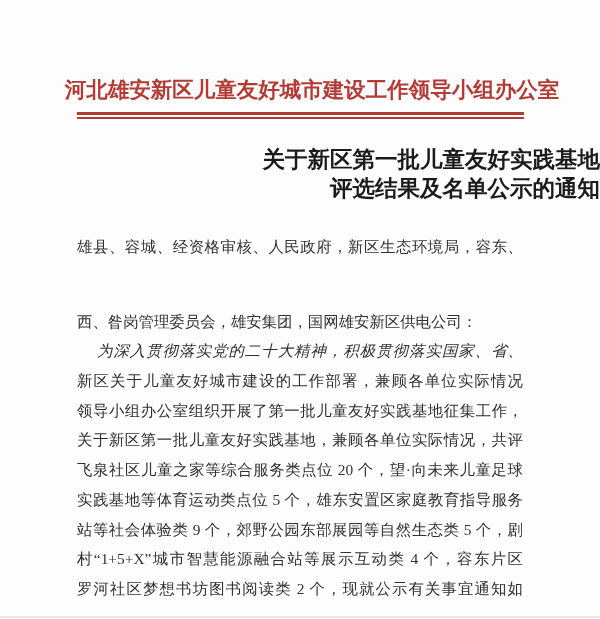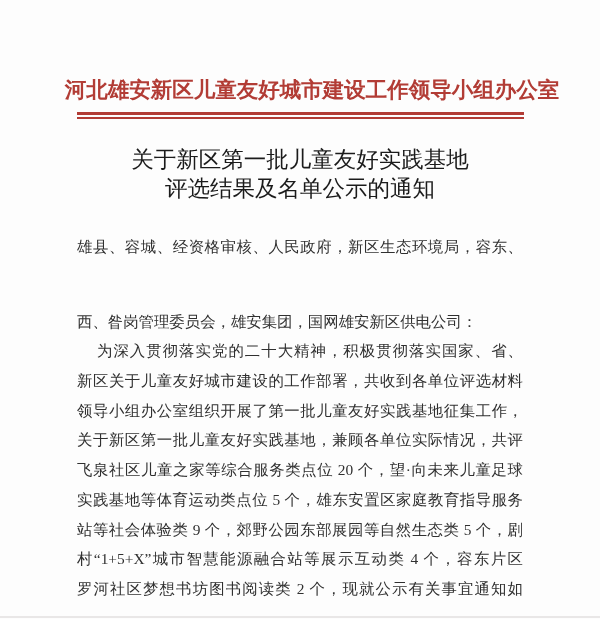--- a/index.html
+++ b/index.html
@@ -32,24 +32,24 @@
     height: 2px;
     border-top: 3px solid #b23c35;
     border-bottom: 2px solid #b23c35;
     box-sizing: content-box;
   }
   .doc-title {
     position: absolute;
     top: 146px;
     left: 0;
     width: 600px;
-    text-align: center;
+    text-align: right;
     font-size: 22.5px;
     line-height: 28.5px;
-    font-weight: normal;
+    font-weight: bold;
     color: #1b1b1b;
   }
   .doc-body {
     position: absolute;
     top: 232px;
     left: 77px;
     width: 446px;
     font-size: 15.4px;
     color: #303030;
   }
@@ -59,20 +59,21 @@
     text-align: justify;
     text-align-last: justify;
     overflow: hidden;
   }
   .bline.no-stretch {
     text-align-last: left;
     margin-top: 45px;
   }
   .bline.indent {
     text-indent: 20px;
+    font-style: italic;
   }
   .bottom-shade {
     position: absolute;
     left: 0;
     bottom: 1px;
     width: 600px;
     height: 2px;
     background: #e9e7e7;
   }
 </style>
@@ -87,21 +88,21 @@
 
   <div class="doc-title">
     <div>关于新区第一批儿童友好实践基地</div>
     <div>评选结果及名单公示的通知</div>
   </div>
 
   <div class="doc-body">
     <div class="bline">雄县、容城、经资格审核、人民政府，新区生态环境局，容东、容</div>
     <div class="bline no-stretch">西、昝岗管理委员会，雄安集团，国网雄安新区供电公司：</div>
     <div class="bline indent">为深入贯彻落实党的二十大精神，积极贯彻落实国家、省、</div>
-    <div class="bline">新区关于儿童友好城市建设的工作部署，共收到各单位评选材料</div>
+    <div class="bline">新区关于儿童友好城市建设的工作部署，兼顾各单位实际情况</div>
     <div class="bline">领导小组办公室组织开展了第一批儿童友好实践基地征集工作，</div>
     <div class="bline">关于新区第一批儿童友好实践基地，兼顾各单位实际情况，共评</div>
     <div class="bline">飞泉社区儿童之家等综合服务类点位 20 个，望·向未来儿童足球</div>
     <div class="bline">实践基地等体育运动类点位 5 个，雄东安置区家庭教育指导服务</div>
     <div class="bline">站等社会体验类 9 个，郊野公园东部展园等自然生态类 5 个，剧</div>
     <div class="bline">村“1+5+X”城市智慧能源融合站等展示互动类 4 个，容东片区</div>
     <div class="bline">罗河社区梦想书坊图书阅读类 2 个，现就公示有关事宜通知如下：</div>
   </div>
 
   <div class="bottom-shade"></div>

